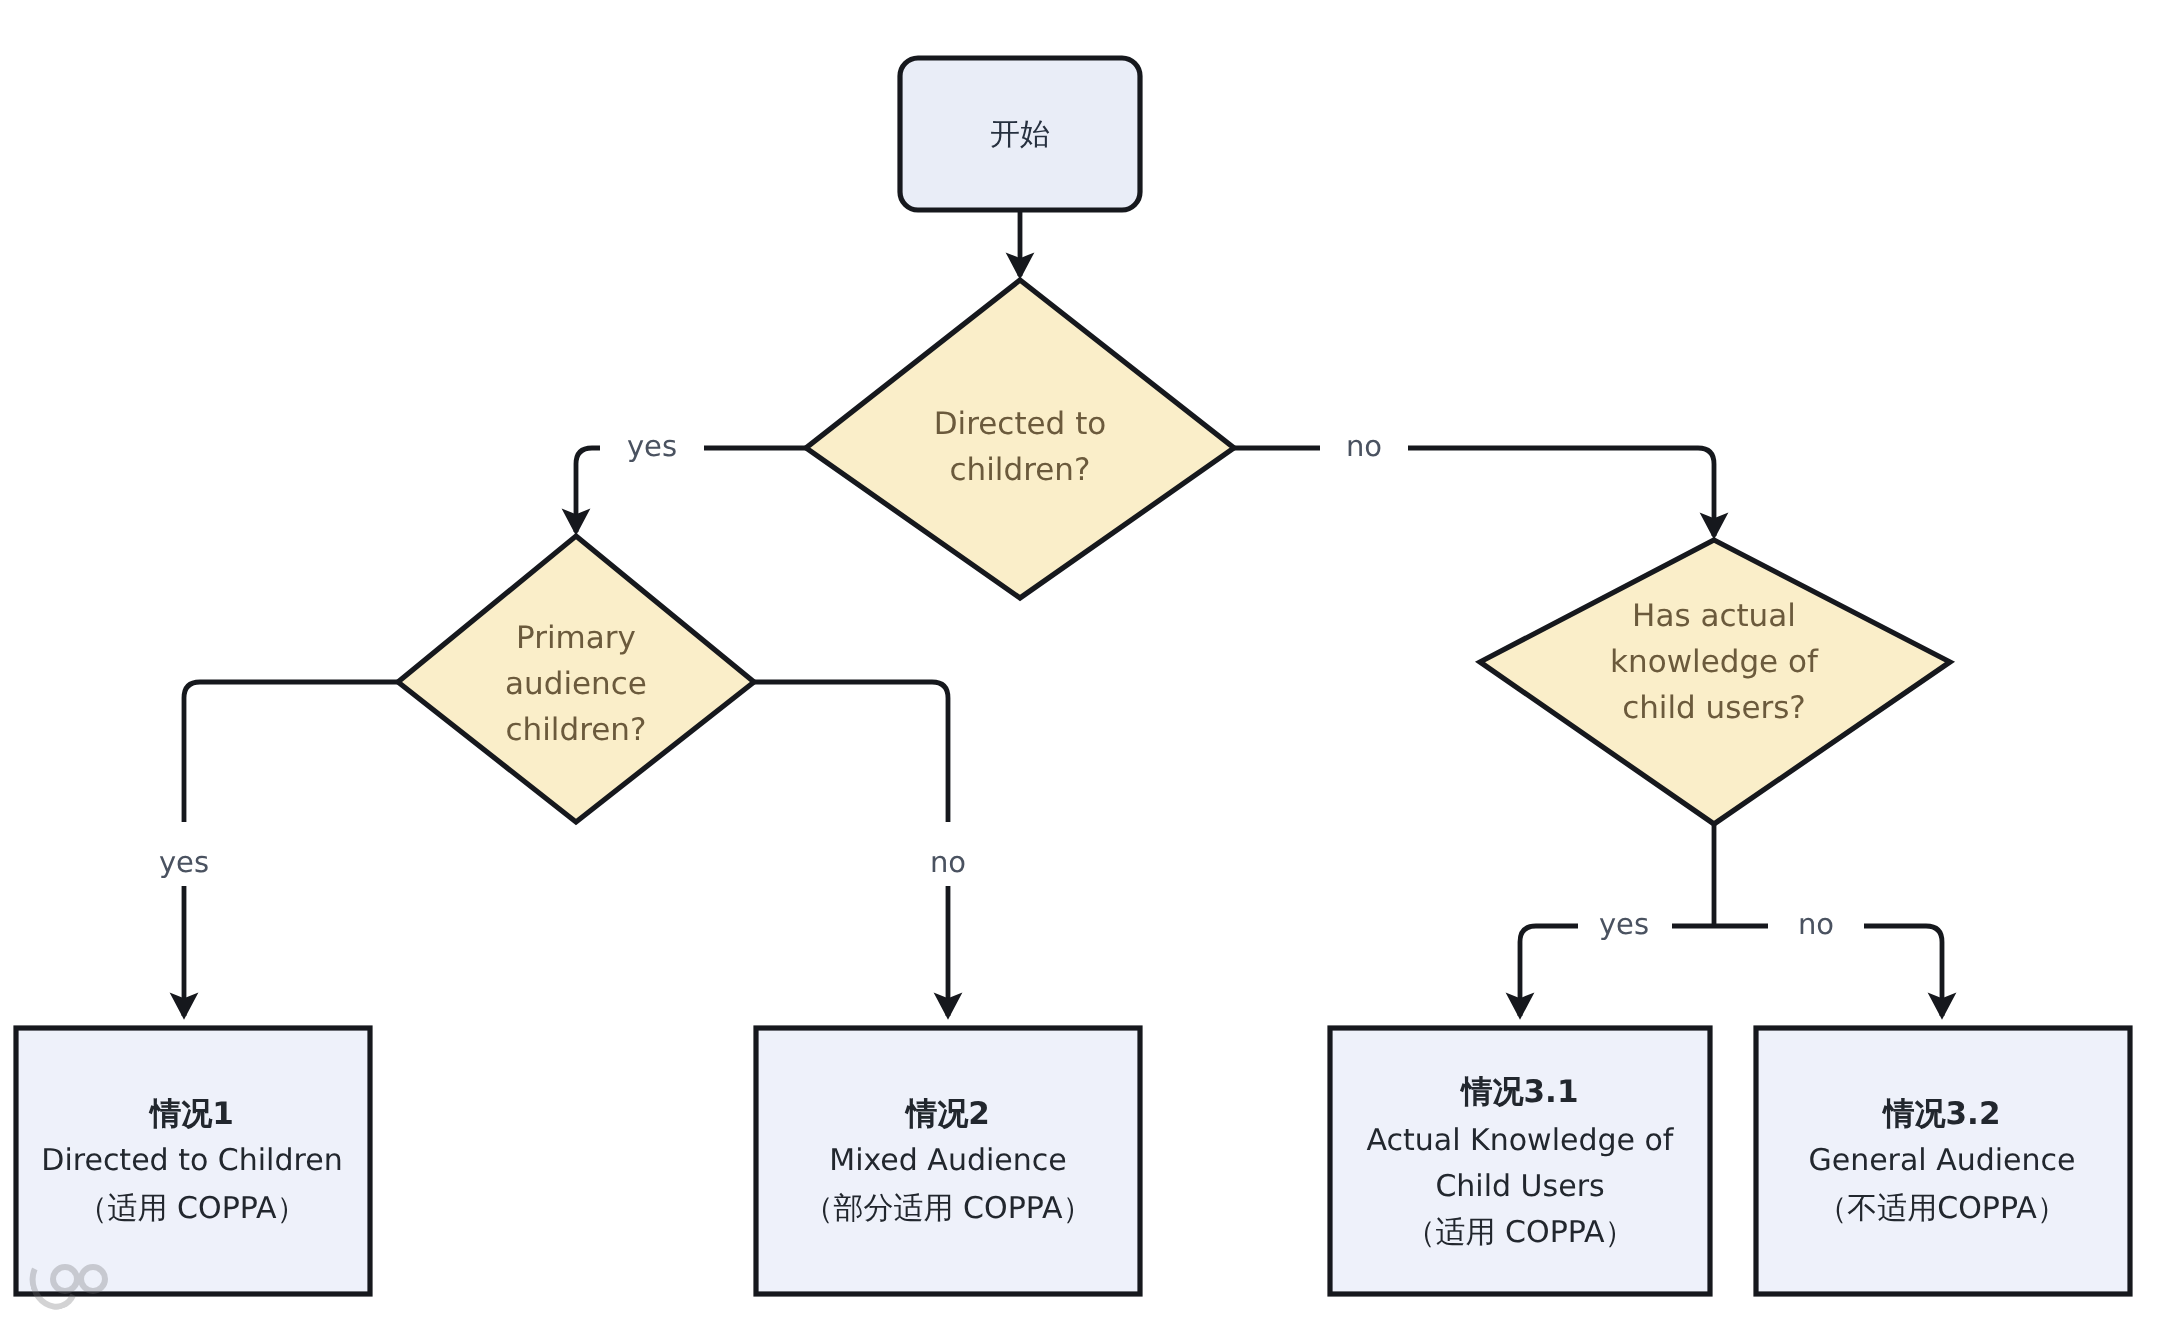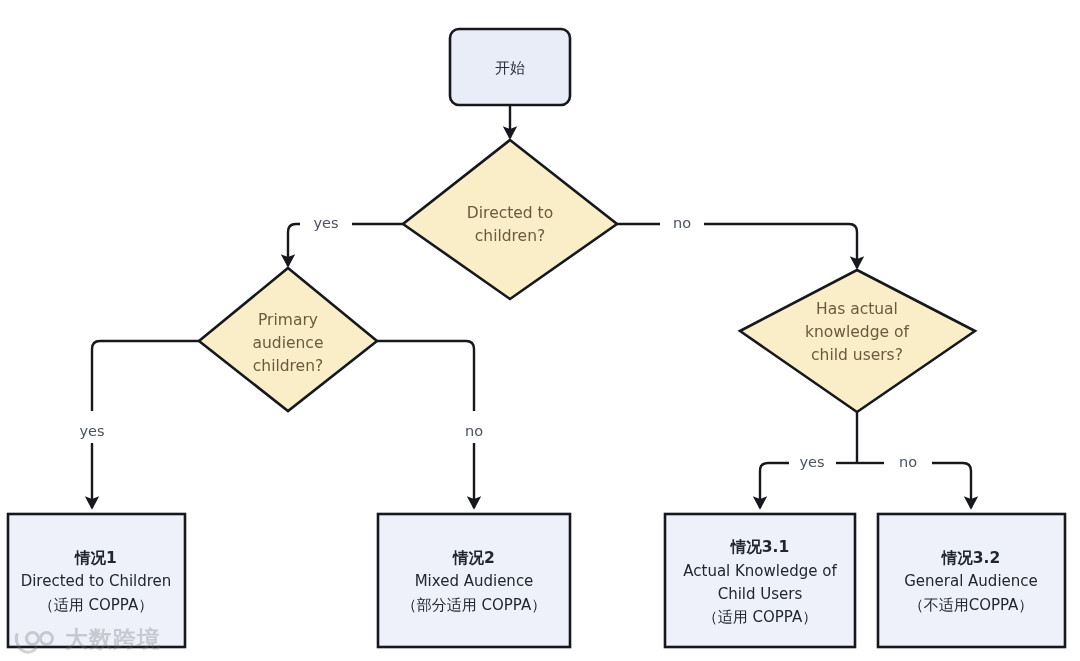--- a/index.html
+++ b/index.html
@@ -211,16 +211,15 @@
     </g>
 
   </svg>
 
   <div id="watermark">
     <div class="wm-mark">
       <div class="arc"></div>
       <div class="ring r1"></div>
       <div class="ring r2"></div>
     </div>
-    <div class="wm-text">大数跨境</div>
   </div>
 
 </div>
 
 </body></html>

